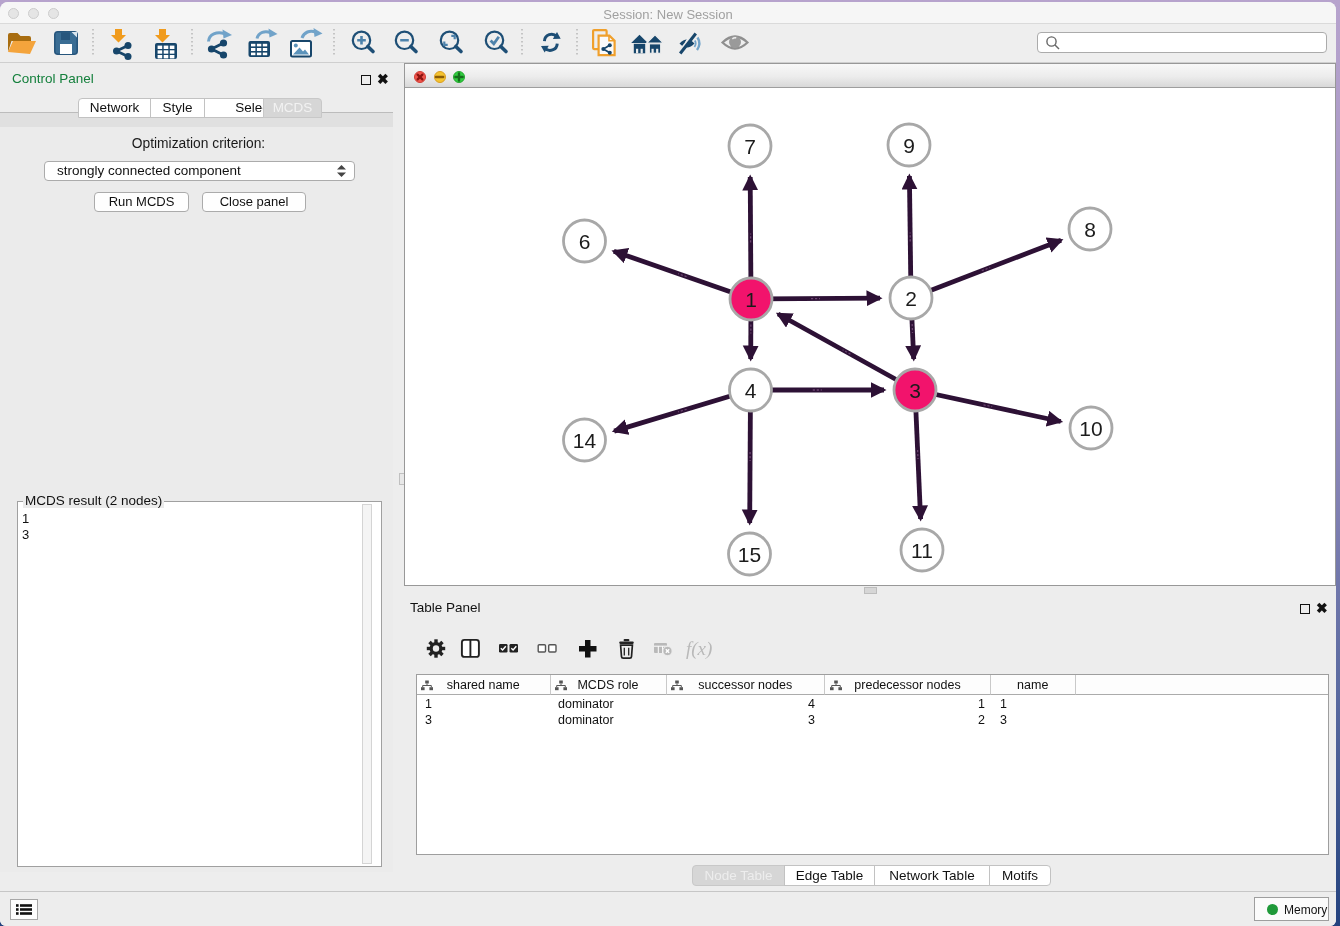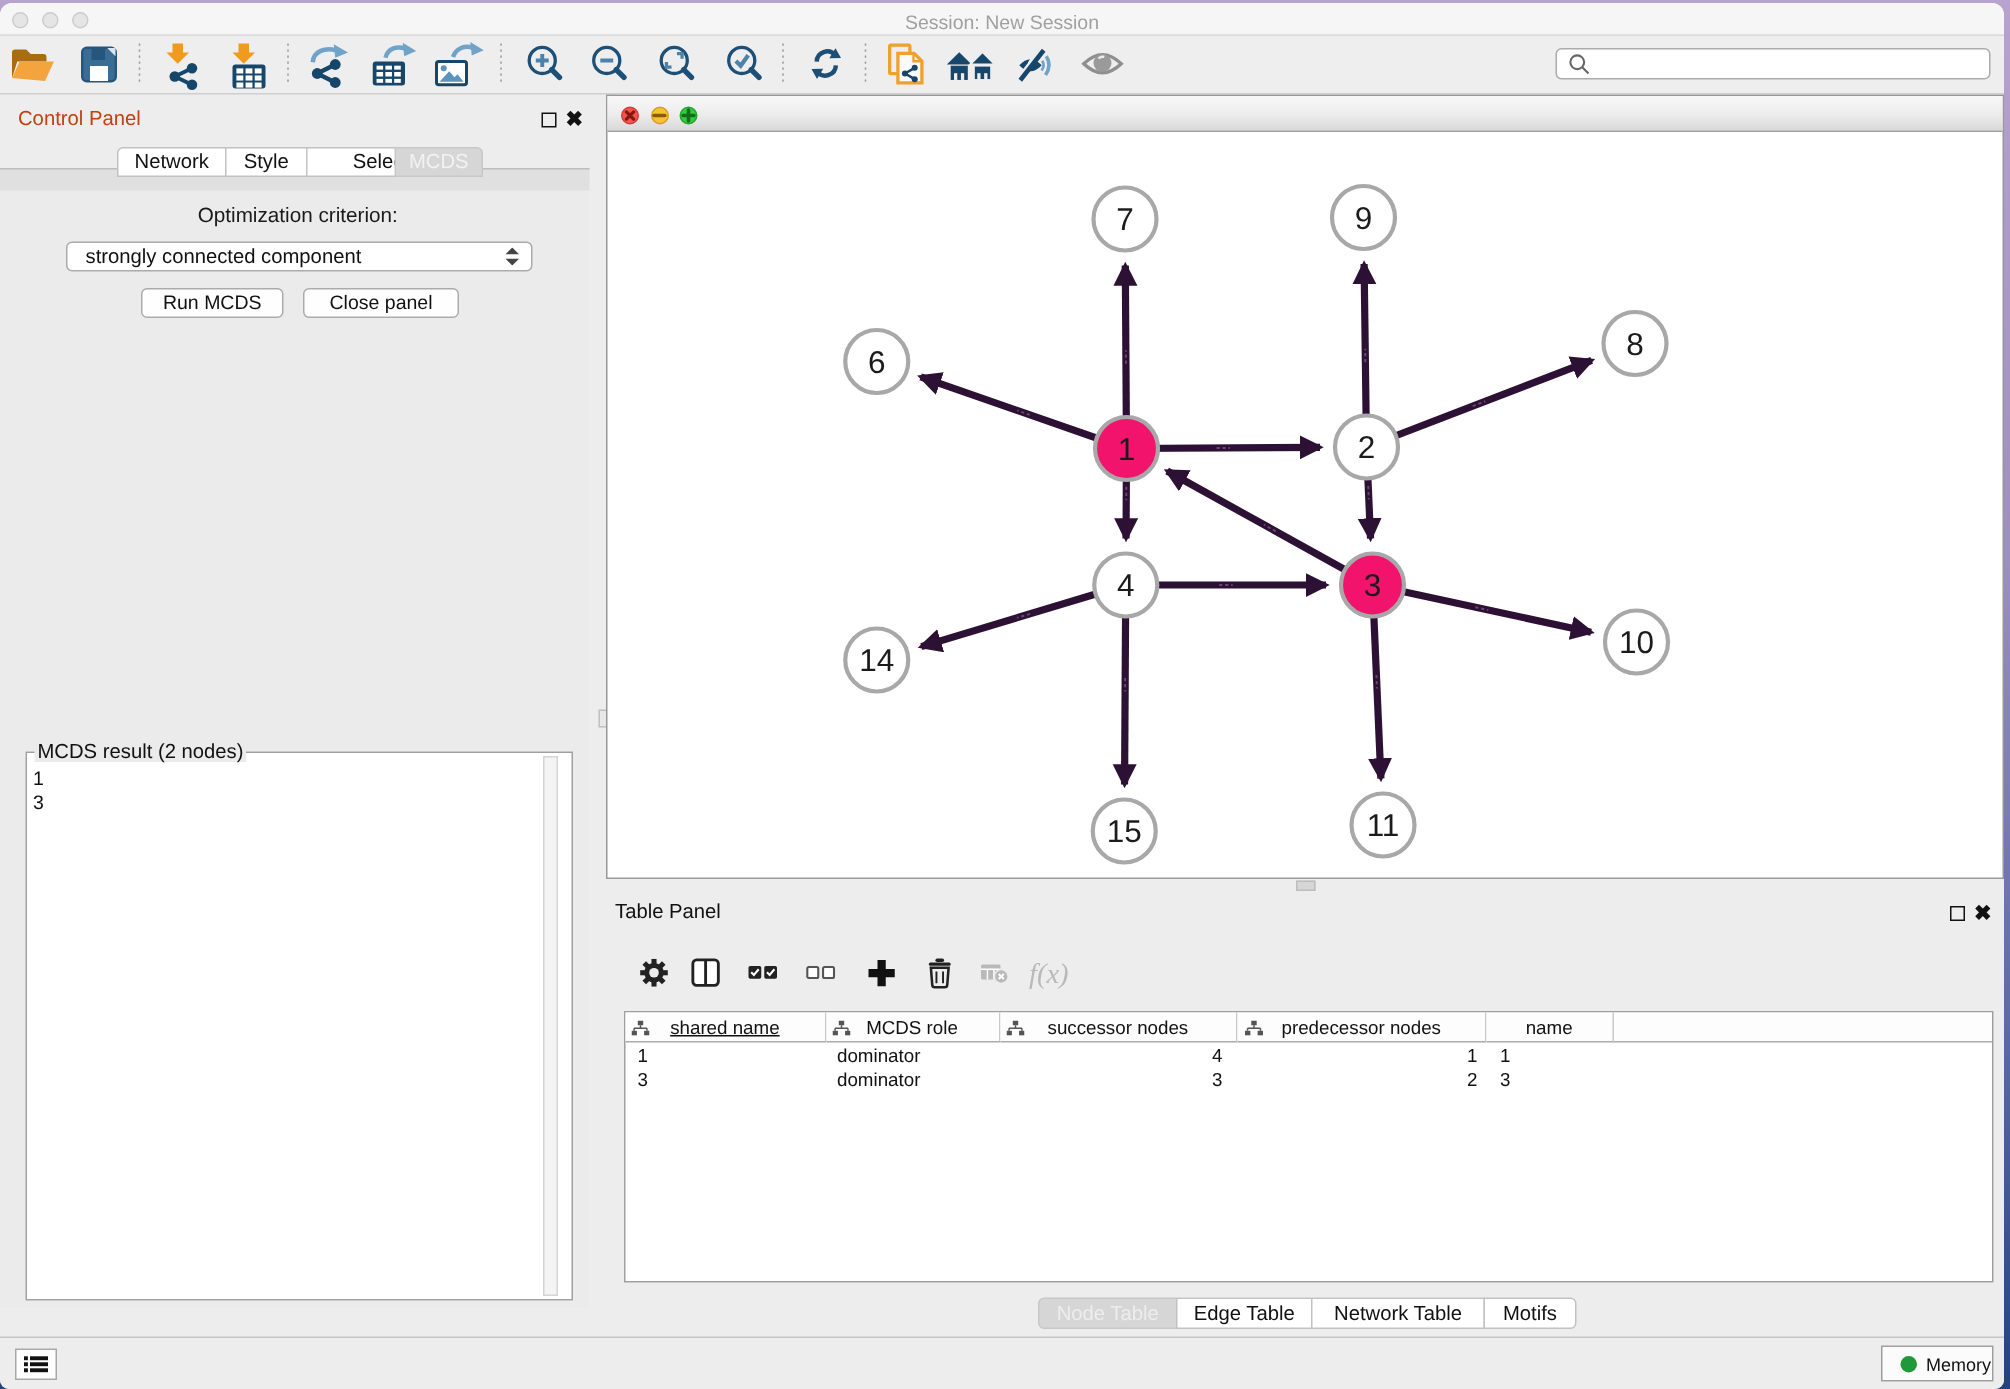--- a/index.html
+++ b/index.html
@@ -11,21 +11,21 @@
 #titlebar{position:absolute;left:0;top:0;width:1336px;height:21px;background:#f6f6f6;}
 .tl-circle{position:absolute;top:6px;width:11px;height:11px;border-radius:50%;
   background:#e5e5e5;border:1px solid #cccccc;box-sizing:border-box;}
 #apptitle{position:absolute;top:5px;left:0;width:1336px;text-align:center;
   font-size:13px;color:#a0a0a0;}
 #toolbar{position:absolute;left:0;top:21px;width:1336px;height:40px;background:#eeeeee;
   border-top:1px solid #dadada;border-bottom:1px solid #cfcfcf;box-sizing:border-box;}
 #searchbox{position:absolute;left:1037px;top:30px;width:290px;height:21px;background:#ffffff;
   border:1px solid #ababab;border-radius:4px;box-sizing:border-box;}
 
-#cp-title{position:absolute;left:12px;top:69px;font-size:13.5px;color:#c2410c;}
+#cp-title{position:absolute;left:12px;top:69px;font-size:13.5px;color:#15803d;}
 #tabpane{position:absolute;left:0px;top:110px;width:393px;height:760px;background:#ebebeb;}
 #tabband{position:absolute;left:0px;top:110px;width:393px;height:15px;background:#e0e0e0;border-top:1px solid #bcbcbc;box-sizing:border-box;}
 .cptab{position:absolute;top:96px;height:20px;box-sizing:border-box;background:#fff;
   border:1px solid #c2c2c2;font-size:13.5px;color:#111;text-align:center;line-height:18px;}
 .cptab.sel{background:#d6d6d6;color:#f2f2f2;border-color:#c8c8c8;}
 #optlabel{position:absolute;left:0;top:134px;width:397px;text-align:center;font-size:13.8px;color:#1a1a1a;}
 #dropdown{position:absolute;left:44px;top:159px;width:311px;height:20px;background:#fff;
   border:1px solid #ababab;border-radius:4px;box-sizing:border-box;font-size:13.5px;color:#111;
   line-height:17px;padding-left:12px;}
 .btn{position:absolute;top:190px;height:20px;background:#fefefe;border:1px solid #ababab;
@@ -369,21 +369,21 @@
     <g transform="translate(240,12)">
       <rect x="0" y="0" width="13" height="10" rx="1" fill="#b9b9b9"></rect>
       <path d="M0 3.2 H13 M4.3 3.2 V10 M8.6 3.2 V10" stroke="#fff" stroke-width="1"></path>
       <circle cx="13.5" cy="8" r="4.6" fill="#b9b9b9" stroke="#ececec" stroke-width="1"></circle>
       <path d="M11.8 6.3 l3.4 3.4 M15.2 6.3 l-3.4 3.4" stroke="#fff" stroke-width="1.4"></path>
     </g>
     <text x="272" y="24" font-family="Liberation Serif,serif" font-style="italic" font-size="19" fill="#b9b9b9">f(x)</text>
   </svg>
   <div id="tablebox"></div>
   <div id="theader">
-    <div class="thcell" style="left:417px;width:133.5px;text-decoration:underline;">shared name</div>
+    <div class="thcell" style="left:417px;width:133.5px;">shared name</div>
     <div class="thcell" style="left:550.5px;width:116px;">MCDS role</div>
     <div class="thcell" style="left:666.5px;width:158.5px;text-align:center;">successor nodes</div>
     <div class="thcell" style="left:825px;width:166px;">predecessor nodes</div>
     <div class="thcell" style="left:991px;width:84.5px;">name</div>
     <div class="thcell" style="left:1075.5px;width:252.5px;border-right:none;"></div>
     <svg class="sorticon" width="12" height="11" style="position:absolute;left:421px;top:678px;">
       <rect x="4.2" y="0.5" width="3.6" height="3" fill="#555"></rect>
       <path d="M6 3.5 V5.5 M1.7 5.5 H10.3 M1.7 5.5 V7.2 M10.3 5.5 V7.2" stroke="#555" stroke-width="1" fill="none"></path>
       <rect x="0" y="7.2" width="3.6" height="3" fill="#555"></rect>
         <rect x="8.4" y="7.2" width="3.6" height="3" fill="#555"></rect>

